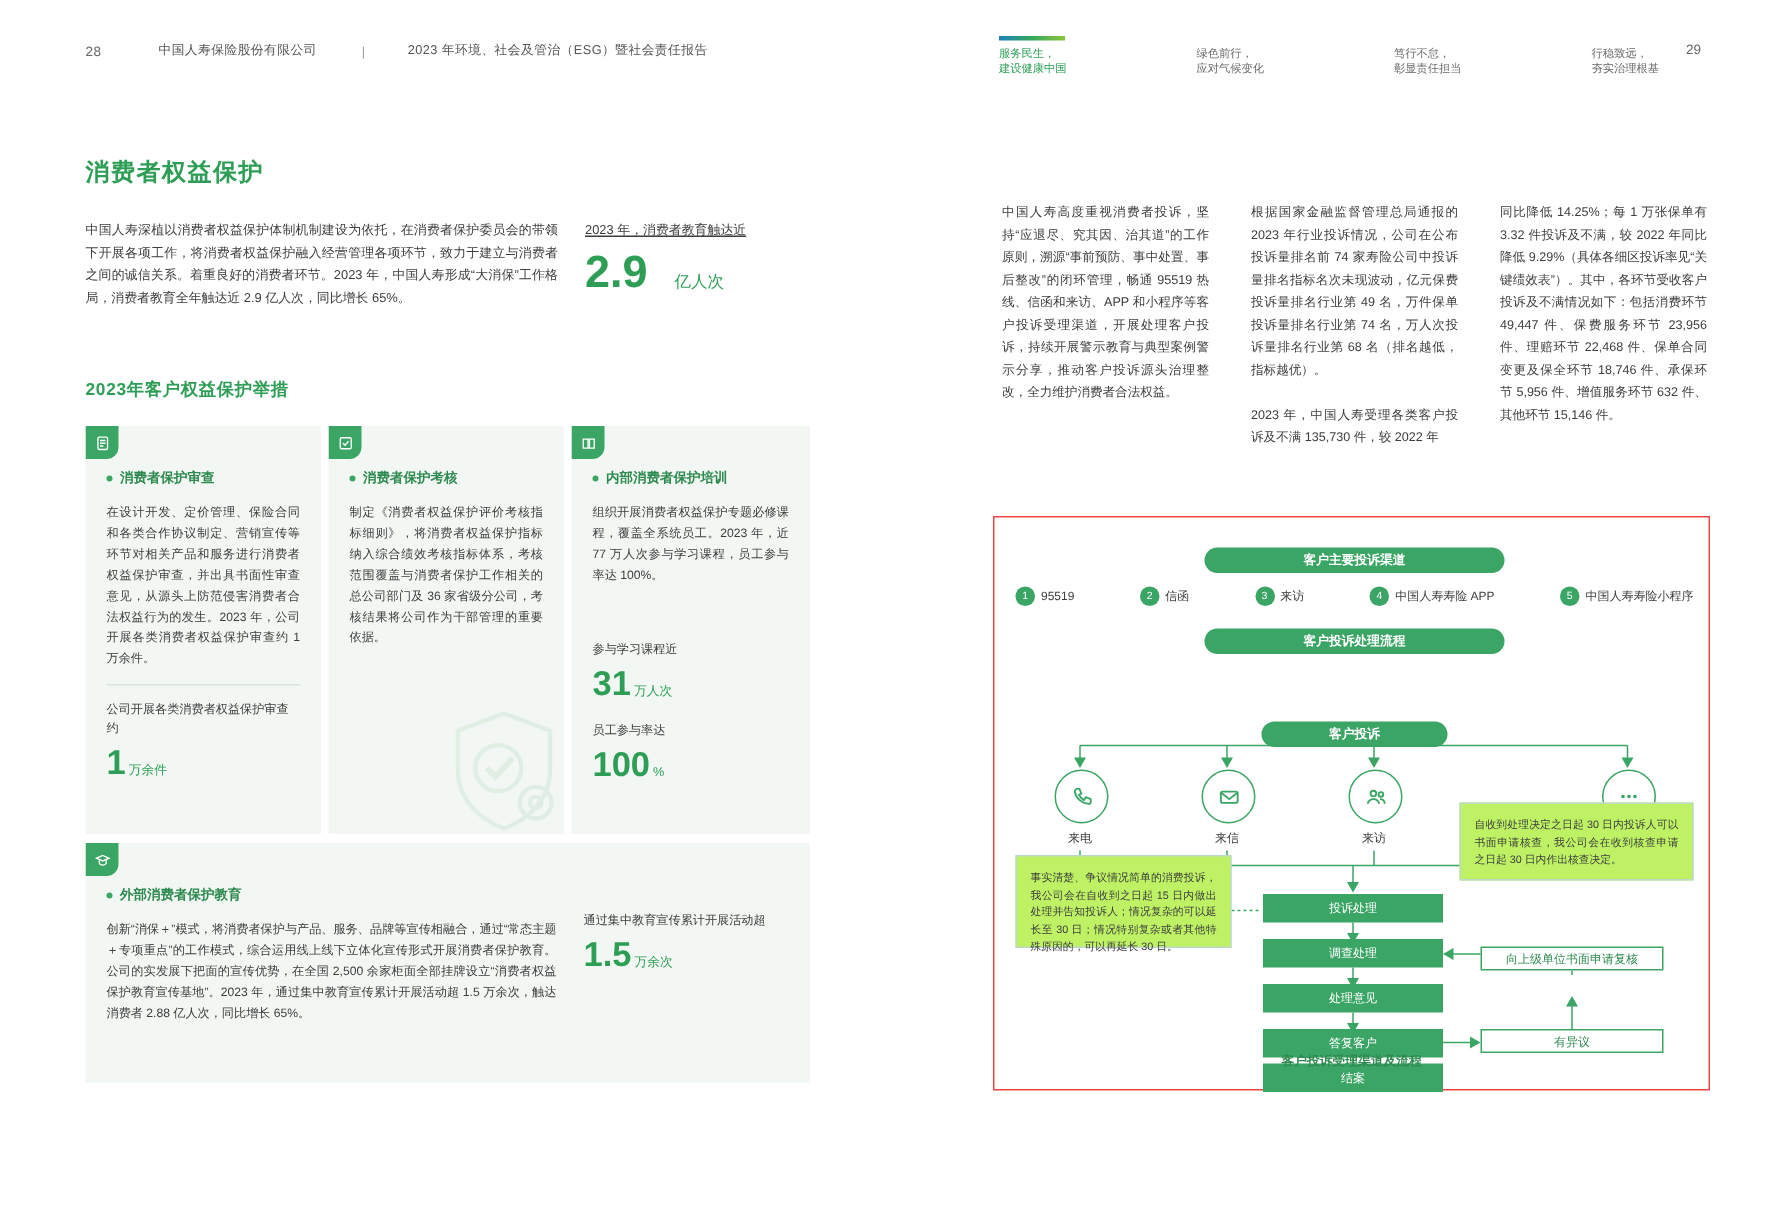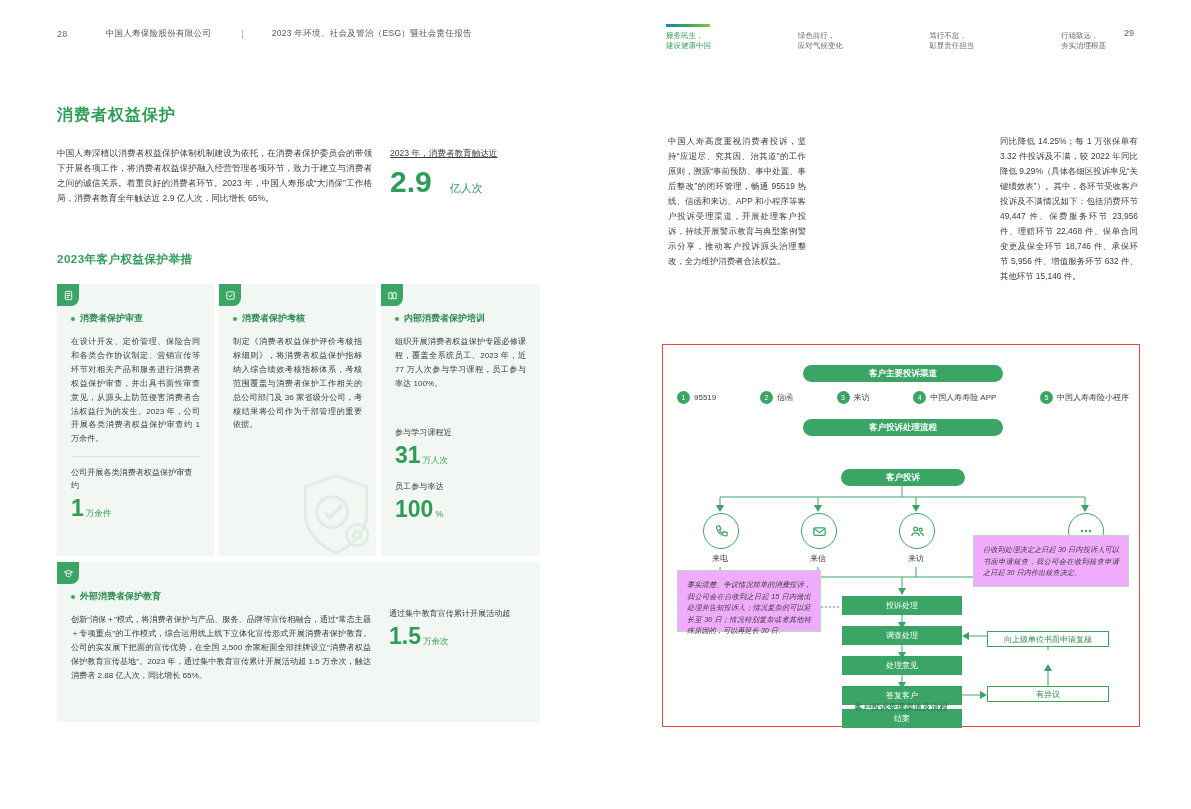--- a/index.html
+++ b/index.html
@@ -246,21 +246,21 @@
     color: #fff;
     font-size: 8.5px;
     font-weight: bold;
     border-radius: 9px;
     height: 17px;
     line-height: 17px;
     text-align: center;
   }
   .chan-title { left: 140px; top: 20px; width: 200px; }
   .flow-title { left: 140px; top: 74px; width: 200px; }
-  .cust-complaint { left: 178px; top: 124px; width: 124px; }
+  .cust-complaint { left: 178px; top: 136px; width: 124px; }
 
   .chan-row {
     position: absolute;
     left: 14px; top: 46px;
     width: 452px;
     display: flex;
     justify-content: space-between;
     align-items: center;
   }
   .chan {
@@ -305,28 +305,27 @@
     background: #3aa564;
     color: #fff;
     font-size: 8px;
     display: flex;
     align-items: center;
     justify-content: center;
   }
   .note {
     position: absolute;
     border: 1px solid #bcd9c6;
-    background: #f0abfc;
+    background: #bef264;
     font-size: 7.2px;
     line-height: 1.6;
     color: #3d3d3d;
     padding: 8px 9px;
     box-sizing: border-box;
     text-align: justify;
-    font-style: italic;
   }
   .note-left { left: 14px; top: 225px; width: 144px; height: 62px; }
   .note-right { left: 310px; top: 190px; width: 156px; height: 52px; }
   .side-step {
     position: absolute;
     width: 122px; height: 16px;
     border: 1px solid #3aa564;
     color: #2e8a50;
     background: #fff;
     font-size: 8px;
@@ -485,20 +484,23 @@
       </div>
       <div class="hdr-item">
         <div class="hdr-bar plain"></div>
         <div style="white-space:pre-line">行稳致远，
 夯实治理根基</div>
       </div>
     </div>
     <div class="pgnum-right">29</div>
 
     <div class="col col1" style="white-space:pre-line">中国人寿高度重视消费者投诉，坚持“应退尽、究其因、治其道”的工作原则，溯源“事前预防、事中处置、事后整改”的闭环管理，畅通 95519 热线、信函和来访、APP 和小程序等客户投诉受理渠道，开展处理客户投诉，持续开展警示教育与典型案例警示分享，推动客户投诉源头治理整改，全力维护消费者合法权益。</div>
+    <div class="col col2" style="white-space:pre-line">根据国家金融监督管理总局通报的 2023 年行业投诉情况，公司在公布投诉量排名前 74 家寿险公司中投诉量排名指标名次未现波动，亿元保费投诉量排名行业第 49 名，万件保单投诉量排名行业第 74 名，万人次投诉量排名行业第 68 名（排名越低，指标越优）。
+
+2023 年，中国人寿受理各类客户投诉及不满 135,730 件，较 2022 年</div>
     <div class="col col3" style="white-space:pre-line">同比降低 14.25%；每 1 万张保单有 3.32 件投诉及不满，较 2022 年同比降低 9.29%（具体各细区投诉率见“关键绩效表”）。其中，各环节受收客户投诉及不满情况如下：包括消费环节 49,447 件、保费服务环节 23,956 件、理赔环节 22,468 件、保单合同变更及保全环节 18,746 件、承保环节 5,956 件、增值服务环节 632 件、其他环节 15,146 件。</div>
 
     <div class="figure">
 
       <svg class="lines" stroke="#3aa564" stroke-width="1" fill="none">
 
         <line x1="239" y1="141" x2="239" y2="152"></line>
         <line x1="57" y1="152" x2="422" y2="152"></line>
         <line x1="57" y1="152" x2="57" y2="161"></line>
         <line x1="155" y1="152" x2="155" y2="161"></line>

